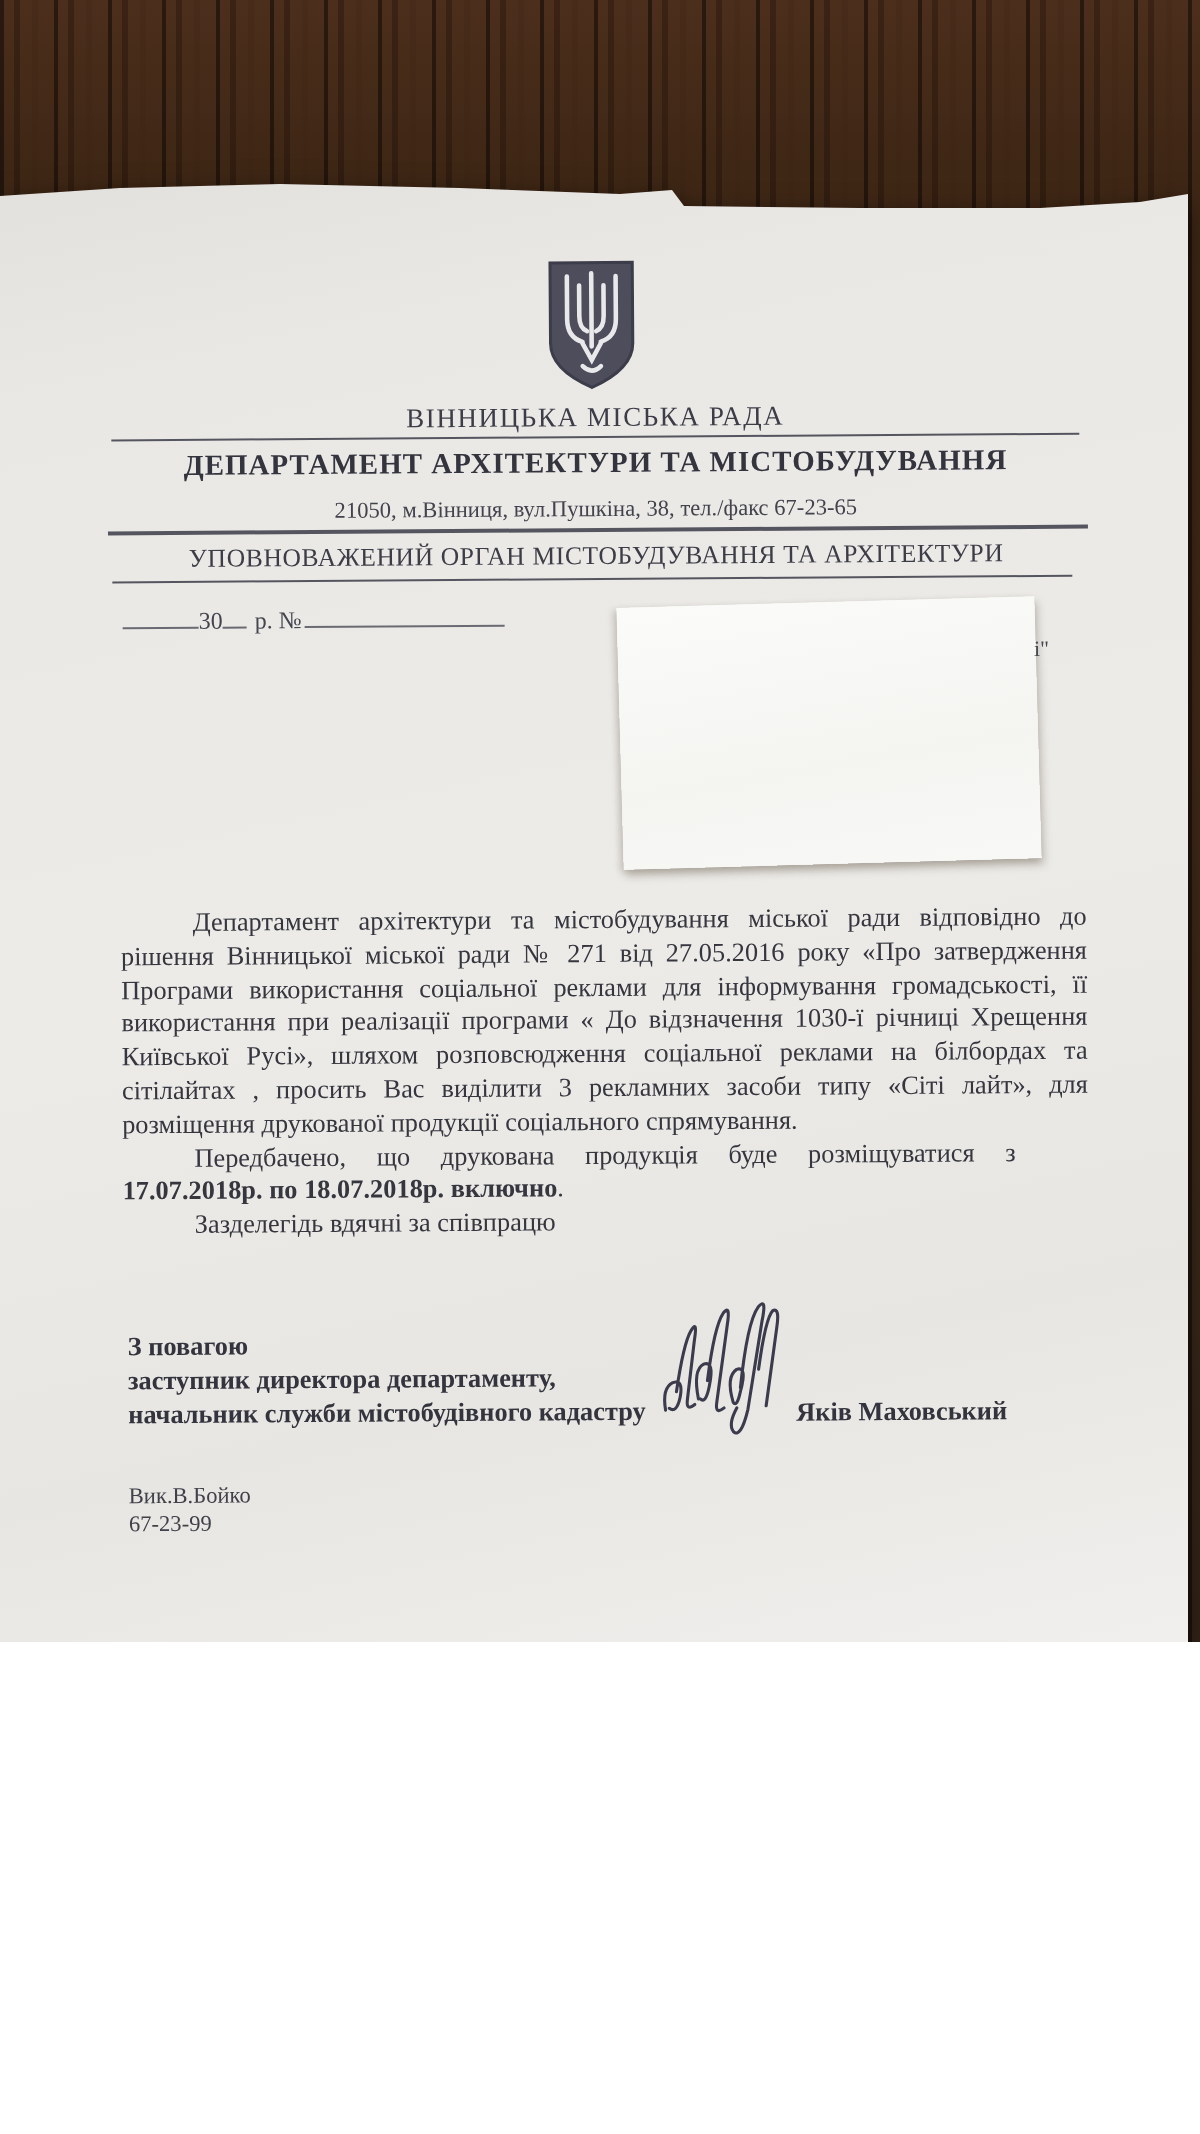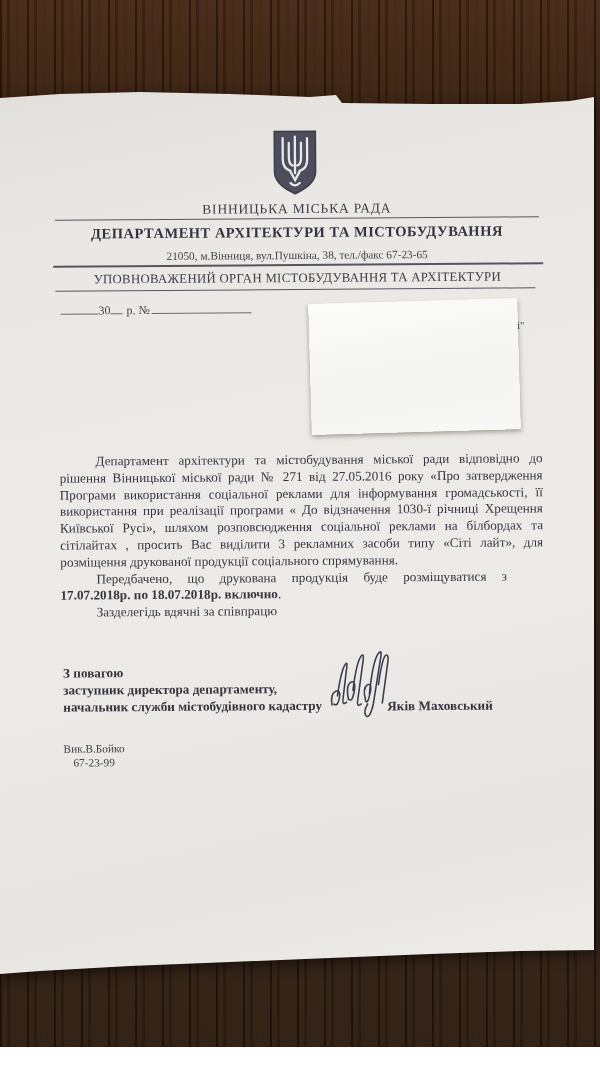--- a/index.html
+++ b/index.html
@@ -1,17 +1,17 @@
 <!DOCTYPE html>
 <html><head>
 <meta charset="utf-8">
 <style>
   html,body{margin:0;padding:0;}
   .scene{
-    position:relative;width:600px;height:1047px;overflow:hidden;
+    position:relative;width:600px;height:821px;overflow:hidden;
     font-family:"Liberation Serif","DejaVu Serif",serif;
     background-color:#38241686;
     background-image:
       repeating-linear-gradient(90deg,
         rgba(8,4,2,.50) 0 2px, rgba(8,4,2,0) 2px 7px,
         rgba(25,12,6,.35) 7px 10px, rgba(8,4,2,0) 10px 16px,
         rgba(60,34,18,.25) 16px 19px, rgba(8,4,2,0) 19px 27px),
       linear-gradient(180deg,#4c2e1c 0%,#3f2715 10%,#432a18 45%,#39281a 78%,#332317 100%);
     text-decoration: underline;
   }
@@ -38,23 +38,23 @@
   .dateline{position:absolute;left:62px;top:300px;font-size:12px;color:#45454f;}
   .ul{display:inline-block;border-bottom:1px solid #6a6a72;height:12px;vertical-align:baseline;}
   .w38{width:38px;}.w12{width:12px;margin-right:4px;}.w100{width:100px;}
   .dateline .lbl{margin-right:2px;}
   .body-text{position:absolute;left:60px;top:452px;width:483px;
              font-size:13.2px;line-height:16.8px;text-align:justify;color:#36363f;}
   .body-text p{margin:0;text-indent:36px;}
   .stretch{word-spacing:12px;}
   .sig{position:absolute;left:62px;top:663px;width:480px;font-weight:bold;
        font-size:13.2px;line-height:17px;color:#34343e;}
-  .signer{position:absolute;left:324px;top:35px;}
+  .signer{position:absolute;left:334px;top:35px;}
   .autograph{position:absolute;left:266px;top:-16px;width:64px;height:80px;}
-  .exec{position:absolute;left:62px;top:741px;font-size:11.3px;line-height:13.5px;color:#41414b;text-align:center;}
+  .exec{position:absolute;left:62px;top:741px;font-size:11.3px;line-height:13.5px;color:#41414b;}
   .cover{
     position:absolute;left:310px;top:301px;width:209px;height:131px;
     background:linear-gradient(172deg,#fbfbf9 0%,#f4f4f1 60%,#f8f8f6 100%);
     transform:rotate(-1.6deg);
     box-shadow:1px 3px 4px rgba(100,88,72,.38), -2px 1px 3px rgba(100,88,72,.18);
   }
   .peek{position:absolute;left:517px;top:319px;font-size:11px;color:#46464f;}
 </style>
 </head>
 <body>

